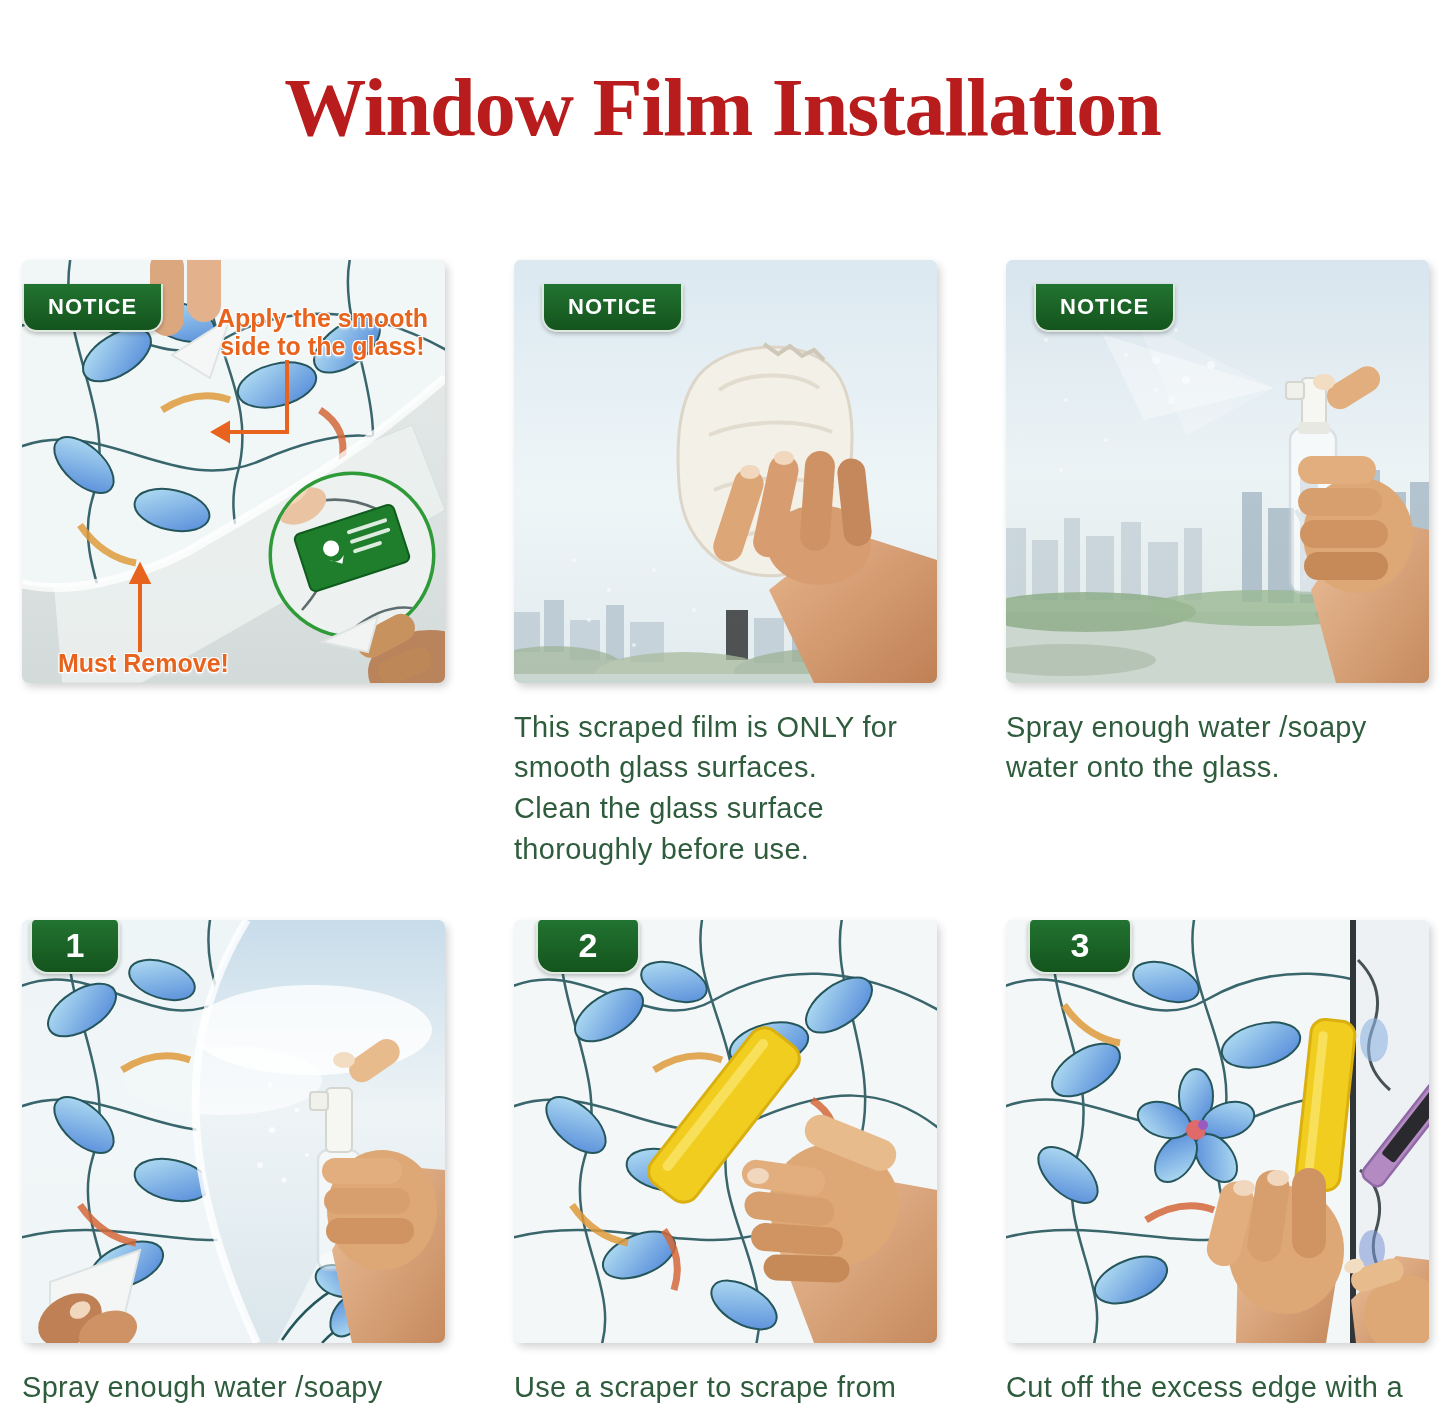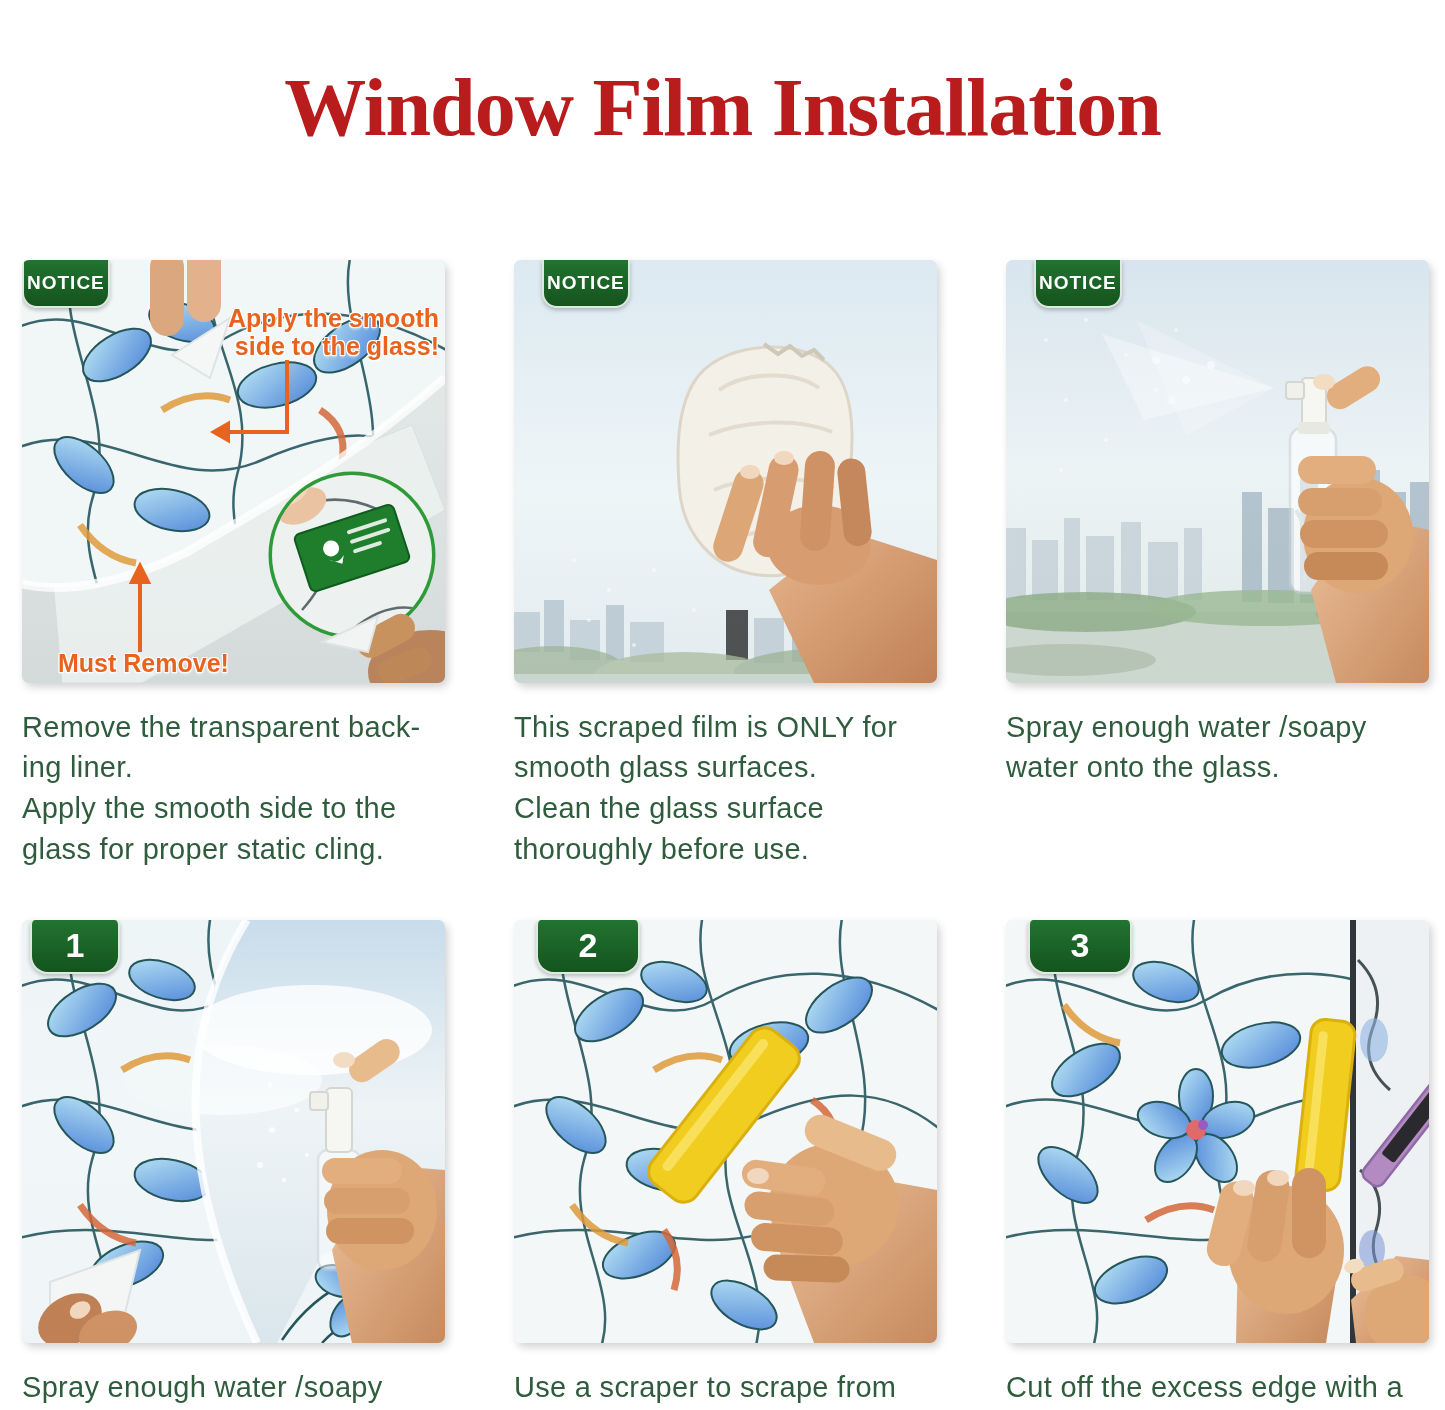--- a/index.html
+++ b/index.html
@@ -44,25 +44,26 @@
   }
   .badge{
     position:absolute;top:0;
     display:flex;align-items:center;justify-content:center;
     background:linear-gradient(180deg,#227331,#14541d);
     color:#ffffff;font-weight:700;
     box-shadow:0 2px 4px rgba(0,0,0,.25);
     z-index:5;
   }
   .badge.notice{
-    height:46px;padding:0 3px;
-    font-size:19px;letter-spacing:1px;
+    height:46px;padding:0 24px;
+    font-size:22px;letter-spacing:1px;
     border-radius:0 0 15px 15px;
     border:2px solid rgba(255,255,255,.85);
     border-top:none;
+    margin-top:24px;
   }
   .badge.pos-corner{left:0;}
   .badge.pos-inset{left:28px;}
   .badge.step{
     width:86px;height:52px;
     font-size:34px;
     border-radius:5px 5px 18px 18px;
     border:2px solid rgba(255,255,255,.85);
     border-top:none;
   }
@@ -72,21 +73,21 @@
   .anno{
     position:absolute;
     color:#e8641e;
     font-weight:800;
     font-size:25px;
     line-height:1.12;
     white-space:pre-line;
     text-shadow:-1px -1px 0 #fff,1px -1px 0 #fff,-1px 1px 0 #fff,1px 1px 0 #fff,0 2px 3px rgba(255,255,255,.8);
     z-index:4;
   }
-  .anno-apply{top:44px;right:6px;text-align:right;}
+  .anno-apply{top:44px;right:17px;text-align:center;}
   .anno-remove{left:36px;bottom:6px;}
 </style>
 </head>
 <body>
 
 <div class="sheet">
 
   <h1 class="page-title">Window Film Installation</h1>
 
   <div class="grid">
@@ -173,24 +174,20 @@
             <polygon points="192,172 206,164 206,180"></polygon>
             <path d="M118,392 V318" fill="none"></path>
             <polygon points="118,306 110,322 126,322"></polygon>
           </g>
         </svg>
         <div class="badge notice pos-corner">NOTICE</div>
         <div class="anno anno-apply">Apply the smooth
 side to the glass!</div>
         <div class="anno anno-remove">Must Remove!</div>
       </div>
-      <p class="caption">Remove the transparent back-
-ing liner.
-Apply the smooth side to the
-glass for proper static cling.</p>
     </div>
 
     <div class="panel row1">
       <div class="photo">
         <svg viewBox="0 0 423 423">
           <defs>
             <linearGradient id="p2sky" x1="0" y1="0" x2="0" y2="1">
               <stop offset="0" stop-color="#dce9f1"></stop>
                 <stop offset="0.55" stop-color="#eef5f7"></stop>
                 <stop offset="1" stop-color="#e2ebee"></stop>

